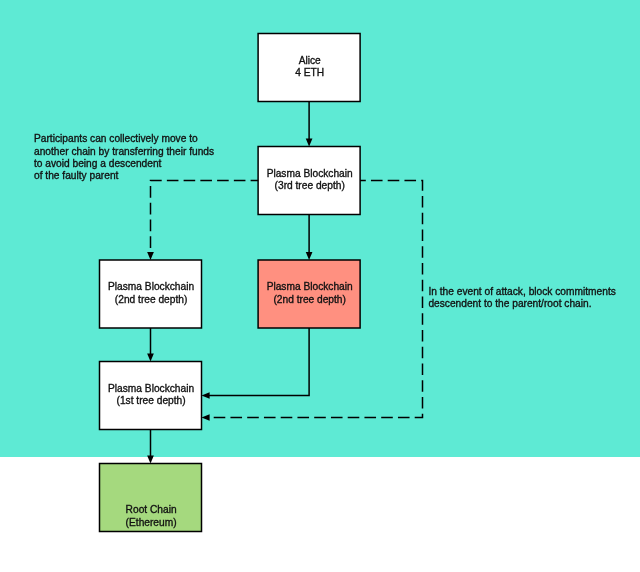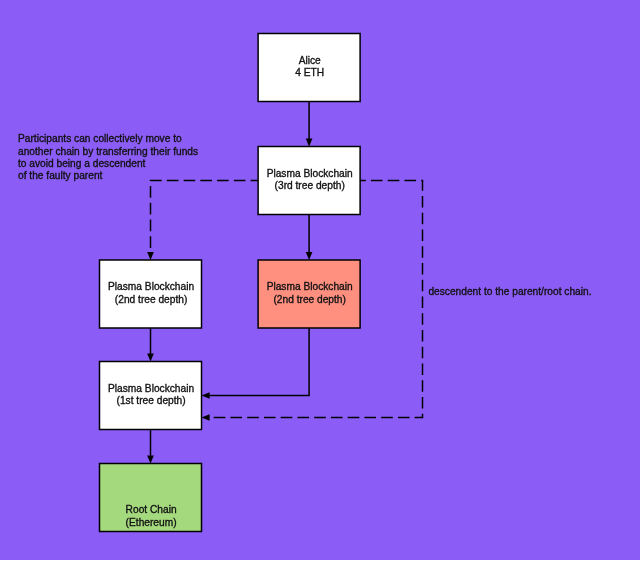--- a/index.html
+++ b/index.html
@@ -1,19 +1,19 @@
 <!DOCTYPE html>
 <html><head>
 <meta charset="utf-8">
 <title>Plasma chain tree diagram</title>
 <style>
   html,body{margin:0;padding:0;background:#ffffff;}
   body{width:640px;height:572px;overflow:hidden;
        font-family:"Liberation Sans",sans-serif;-webkit-font-smoothing:antialiased;}
-  #stage{position:relative;width:640px;height:560px;background:#8b5cf6;}
+  #stage{position:relative;width:640px;height:457px;background:#5eead4;}
   #shapes{position:absolute;left:0;top:0;width:640px;height:572px;overflow:visible;}
   .node-label{position:absolute;font-size:10.2px;line-height:12.5px;color:#121212;
               text-align:center;white-space:pre;}
   .ann{position:absolute;font-size:10.2px;line-height:12.2px;color:#121212;white-space:pre;}
   .ann div{white-space:pre;}
   .ann div, .node-label div{-webkit-text-stroke:0.34px #121212;}
   .ann, .node-label{transform:translateZ(0);}
 </style>
 </head>
 <body>
@@ -54,15 +54,15 @@
         <polyline points="360.1,180.5 422.5,180.5 422.5,417.5 206.522,417.5" fill="none" stroke="#000000" stroke-width="1.5" stroke-dasharray="11.6 5.15" stroke-dashoffset="5.9"></polyline>
         <path d="M0,0 L-8.1,-3.35 L-8.1,3.35 Z" fill="#000000" stroke="none" transform="translate(201.5,417.5) rotate(180)"></path>
       </g>
     </svg>
 <div class="node-label" style="left: 258.7px; width: 102px; top: 54.8px;"><div>Alice</div><div>4 ETH</div></div>
     <div class="node-label" style="left: 258.7px; width: 102px; top: 167.8px;"><div>Plasma Blockchain</div><div>(3rd tree depth)</div></div>
     <div class="node-label" style="left: 100.1px; width: 102px; top: 281.3px;"><div>Plasma Blockchain</div><div>(2nd tree depth)</div></div>
     <div class="node-label" style="left: 258.7px; width: 102px; top: 281.3px;"><div>Plasma Blockchain</div><div>(2nd tree depth)</div></div>
     <div class="node-label" style="left: 100.1px; width: 102px; top: 382.8px;"><div>Plasma Blockchain</div><div>(1st tree depth)</div></div>
     <div class="node-label" style="left: 100.1px; width: 102px; top: 504px;"><div>Root Chain</div><div>(Ethereum)</div></div>
-    <div class="ann" style="left: 18px; top: 133.4px;"><div>Participants can collectively move to</div><div>another chain by transferring their funds</div><div>to avoid being a descendent</div><div>of the faulty parent</div></div>
-    <div class="ann" style="left: 428.4px; top: 286.1px;"><div>descendent to the parent/root chain.</div></div>
+    <div class="ann" style="left: 34px; top: 133.4px;"><div>Participants can collectively move to</div><div>another chain by transferring their funds</div><div>to avoid being a descendent</div><div>of the faulty parent</div></div>
+    <div class="ann" style="left: 428.4px; top: 286.1px;"><div>In the event of attack, block commitments</div><div>descendent to the parent/root chain.</div></div>
   </div>
 
 </body></html>

